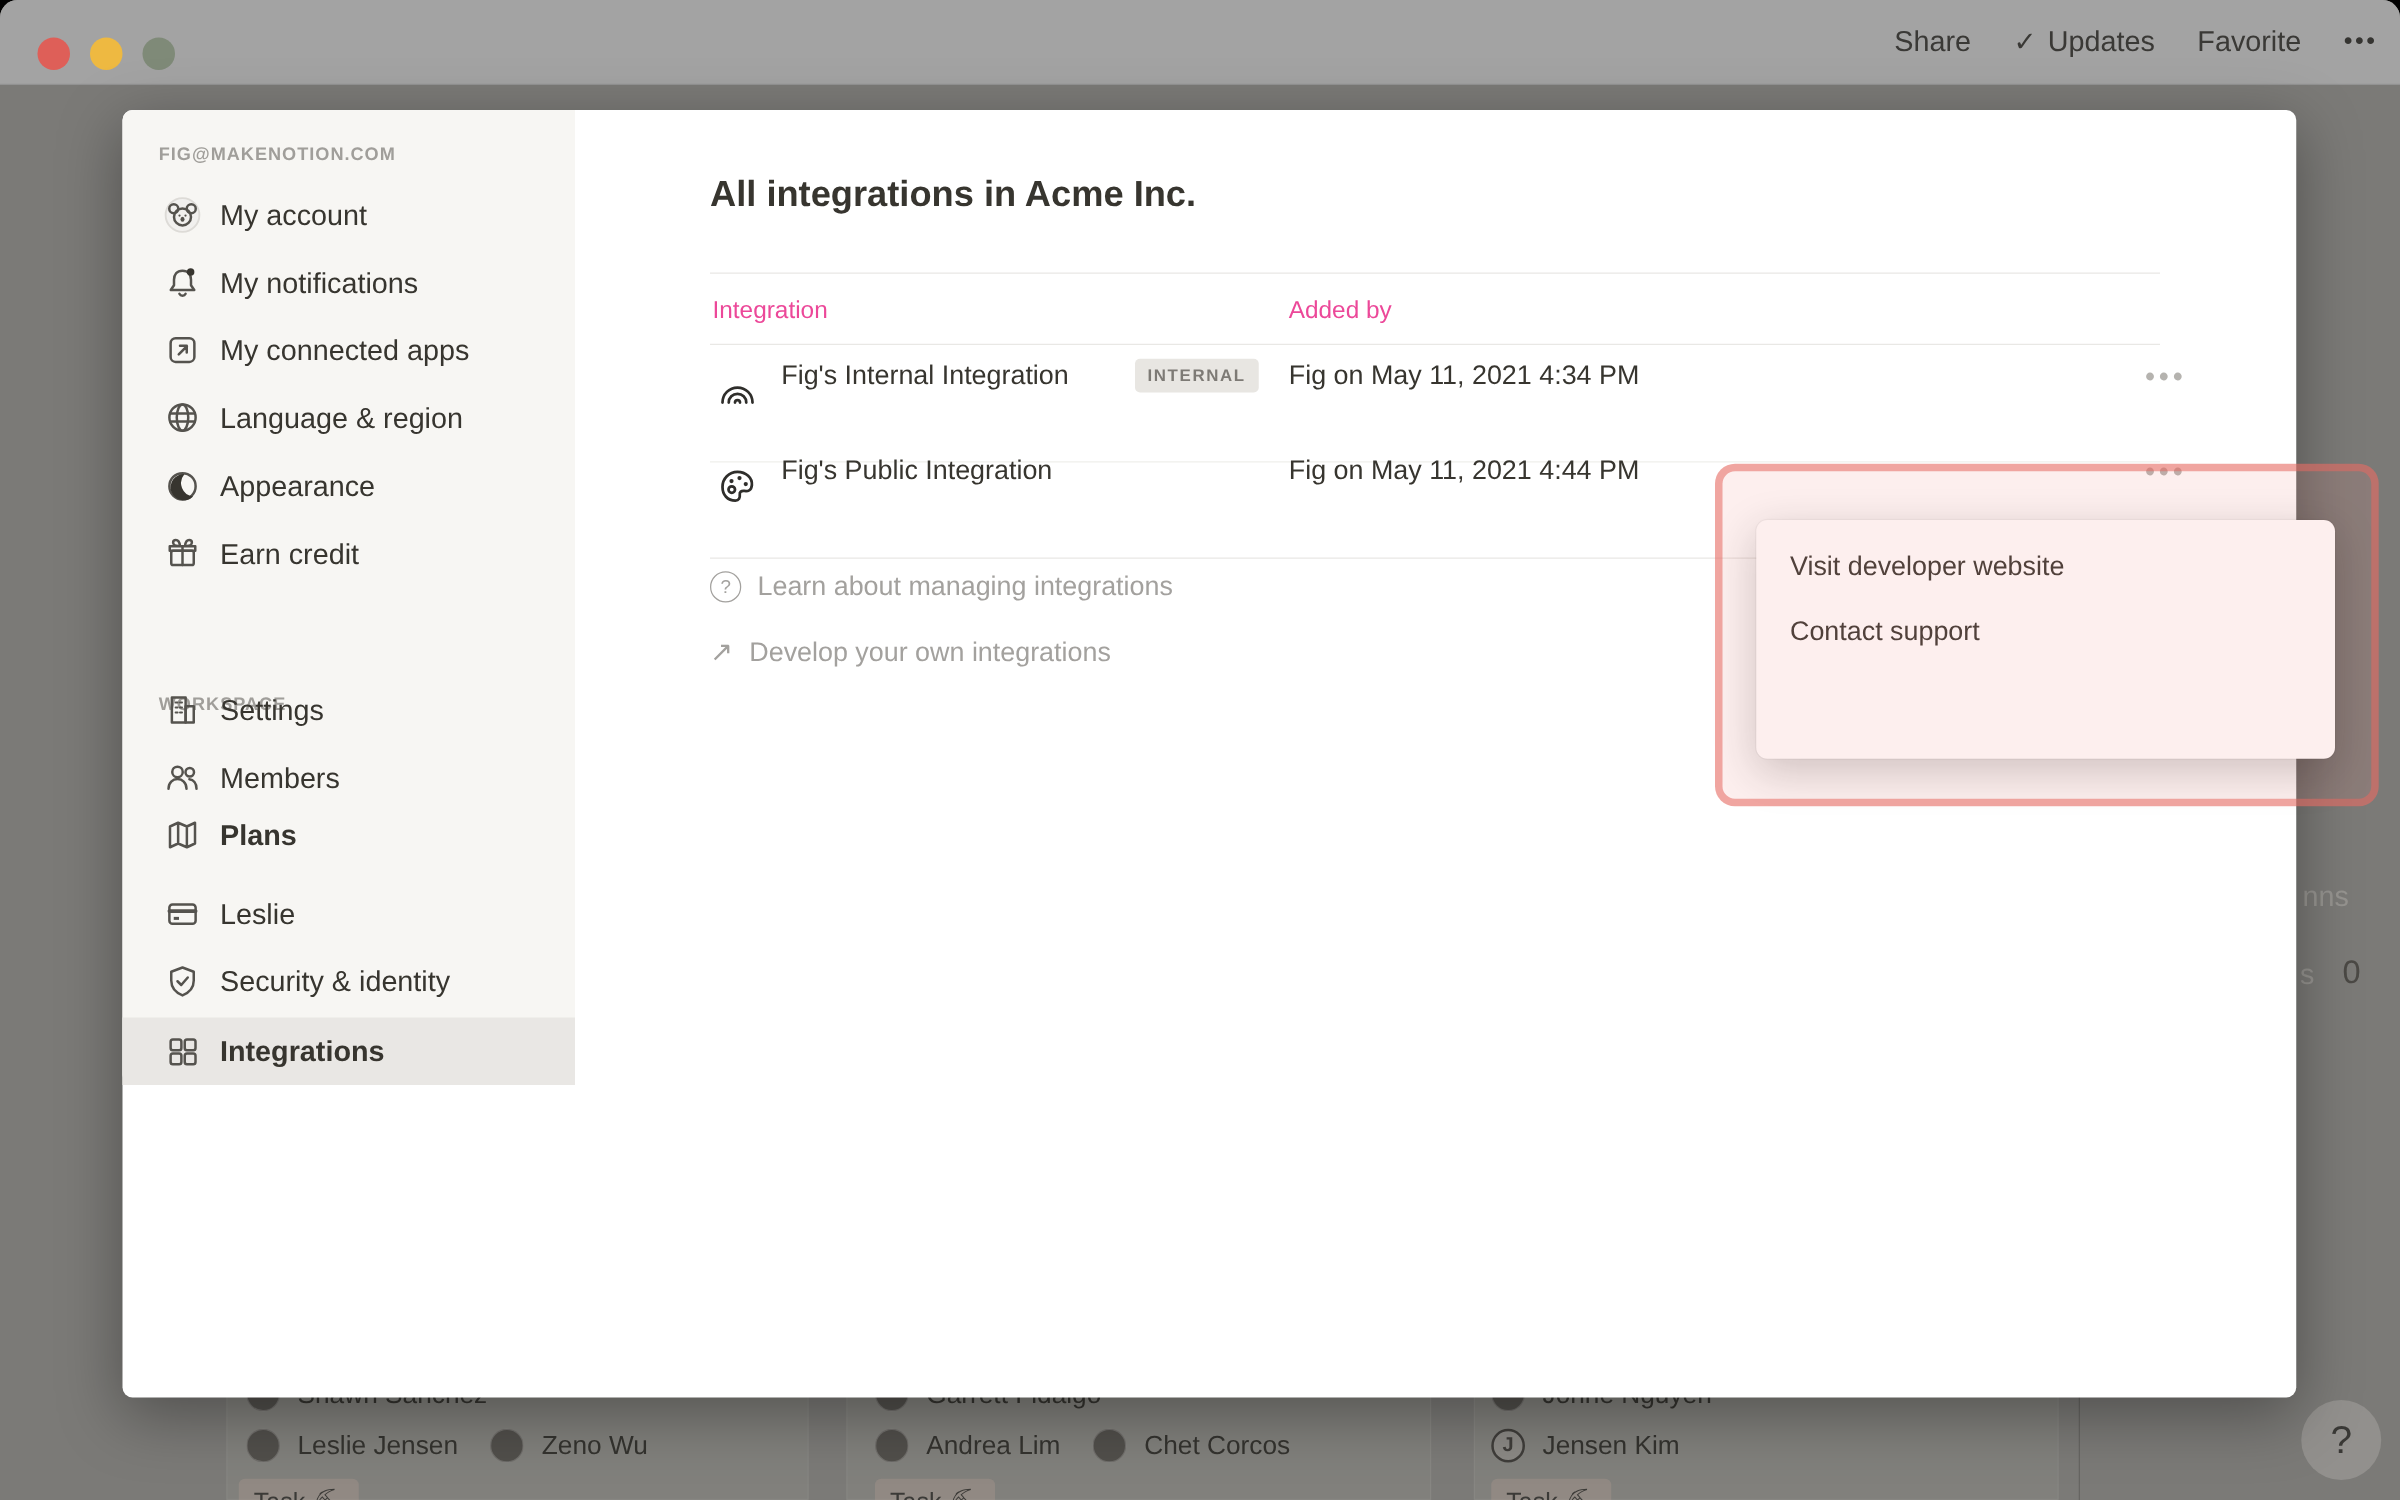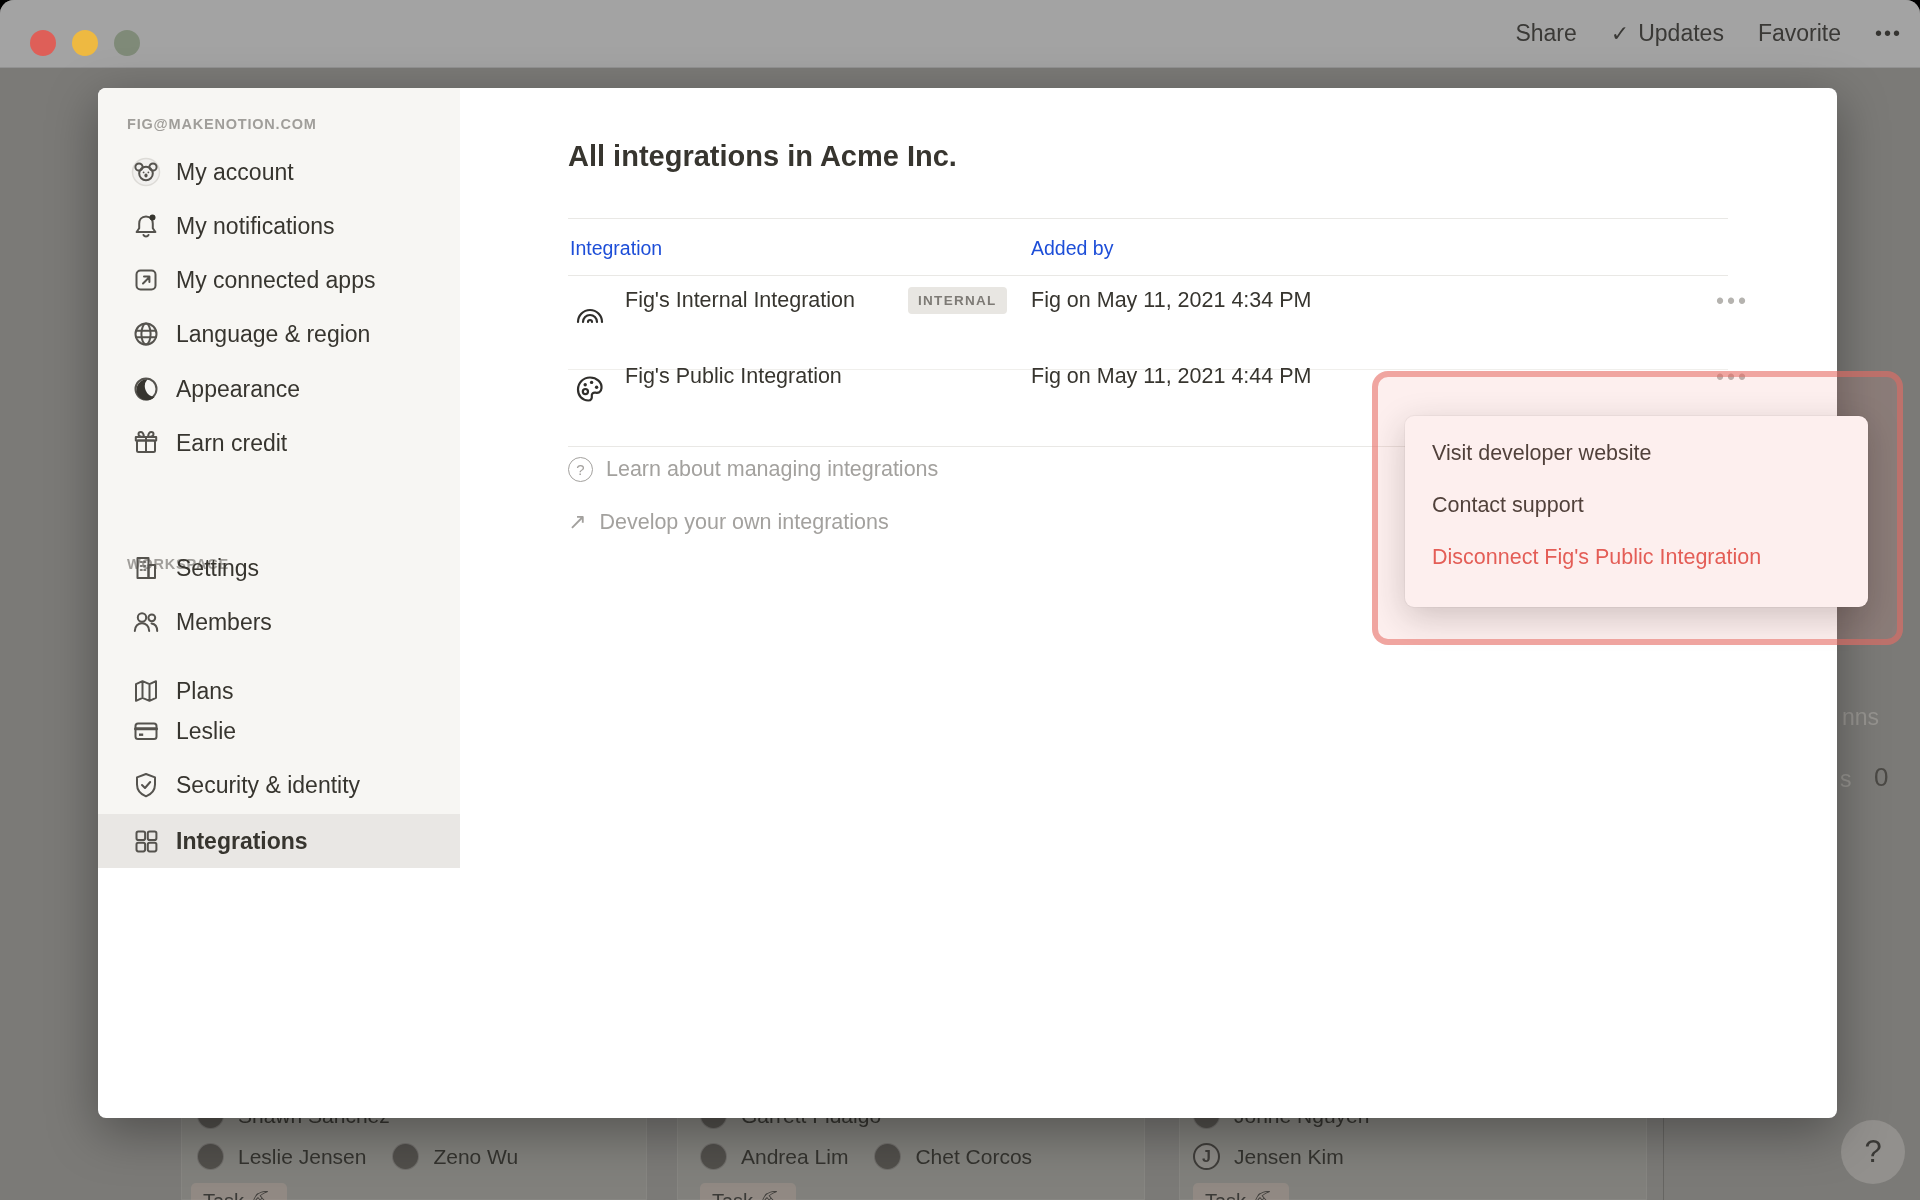--- a/index.html
+++ b/index.html
@@ -35,21 +35,21 @@
   .sb-item.selected{background:#e9e7e4;}
   .sb-icon{width:30px;height:30px;margin-right:15px;flex:0 0 auto;display:flex;align-items:center;justify-content:center;}
   .sb-icon svg{stroke:#55534e;fill:none;stroke-width:2;stroke-linecap:round;stroke-linejoin:round;}
   .sb-label{color:#37352f;font-size:23px;}
   .sb-item.selected .sb-label{font-weight:700;}
 
   
   #main-title{position:absolute;left:470px;top:52px;font-size:29px;font-weight:700;color:#37352f;}
   #tbl{position:absolute;left:470px;top:130px;width:1160px;}
   .tline{position:absolute;left:0;width:1160px;height:1px;background:#e9e8e5;}
-  .th{position:absolute;color:#1d4ed8;font-size:19.5px;}
+  .th{position:absolute;color:#ec4899;font-size:19.5px;}
   .row-icon{position:absolute;width:36px;height:36px;}
   .row-icon svg{stroke:#2f2e2b;fill:none;stroke-width:2.2;stroke-linecap:round;stroke-linejoin:round;}
   .row-name{position:absolute;color:#37352f;font-size:21.5px;font-weight:500;white-space:nowrap;}
   .badge{position:absolute;background:#e8e6e2;color:#7d7a75;font-size:13.5px;letter-spacing:1.3px;border-radius:4px;padding:6px 10px;font-weight:600;}
   .row-added{position:absolute;color:#37352f;font-size:21.5px;white-space:nowrap;}
   .row-more{position:absolute;color:#b5b3af;font-size:23px;letter-spacing:3px;cursor:pointer;}
   .link-row{position:absolute;display:flex;align-items:center;gap:13px;color:#a3a19e;font-size:21.5px;cursor:pointer;}
   .qcirc{width:25px;height:25px;border-radius:50%;border:1.8px solid #a3a19e;display:flex;align-items:center;justify-content:center;font-size:15px;}
   .linkarrow{font-size:22px;}
 
@@ -206,21 +206,21 @@
         <span class="sb-icon">
           <svg width="30" height="30" viewBox="0 0 30 30">
               <circle cx="11" cy="10.5" r="4.2"></circle>
               <path d="M3.8 24c0-5 3.4-7.8 7.2-7.8s7.2 2.8 7.2 7.8"></path>
               <circle cx="20.8" cy="10.8" r="3.4"></circle>
               <path d="M20.5 16.4c3.2.4 5.7 3 5.7 7.6"></path>
             </svg>
         </span>
         <span class="sb-label">Members</span>
       </div>
-      <div class="sb-item" style="top:576px;">
+      <div class="sb-item" style="top:553px;font-weight:bold;">
         <span class="sb-icon">
           <svg width="30" height="30" viewBox="0 0 30 30">
               <path d="M5 8.2l6.5-3 7 3 6.5-3v16.6l-6.5 3-7-3-6.5 3zM11.5 5.2v16.6M18.5 8.2v16.6"></path>
             </svg>
         </span>
         <span class="sb-label">Plans</span>
       </div>
       <div class="sb-item" style="top:616px;">
         <span class="sb-icon">
           <svg width="30" height="30" viewBox="0 0 30 30">
@@ -297,18 +297,17 @@
     </div>
     <div class="link-row" style="left:470px;top:421px;">
       <span class="linkarrow">↗</span>
       <span>Develop your own integrations</span>
     </div>
   </div>
 
   <div id="menu">
     <div class="menu-item">Visit developer website</div>
     <div class="menu-item">Contact support</div>
-    <div class="menu-item danger">Disconnect Fig's Public Integration</div>
   </div>
 
   <div id="hl"></div>
 
 </div>
 
 </body></html>

